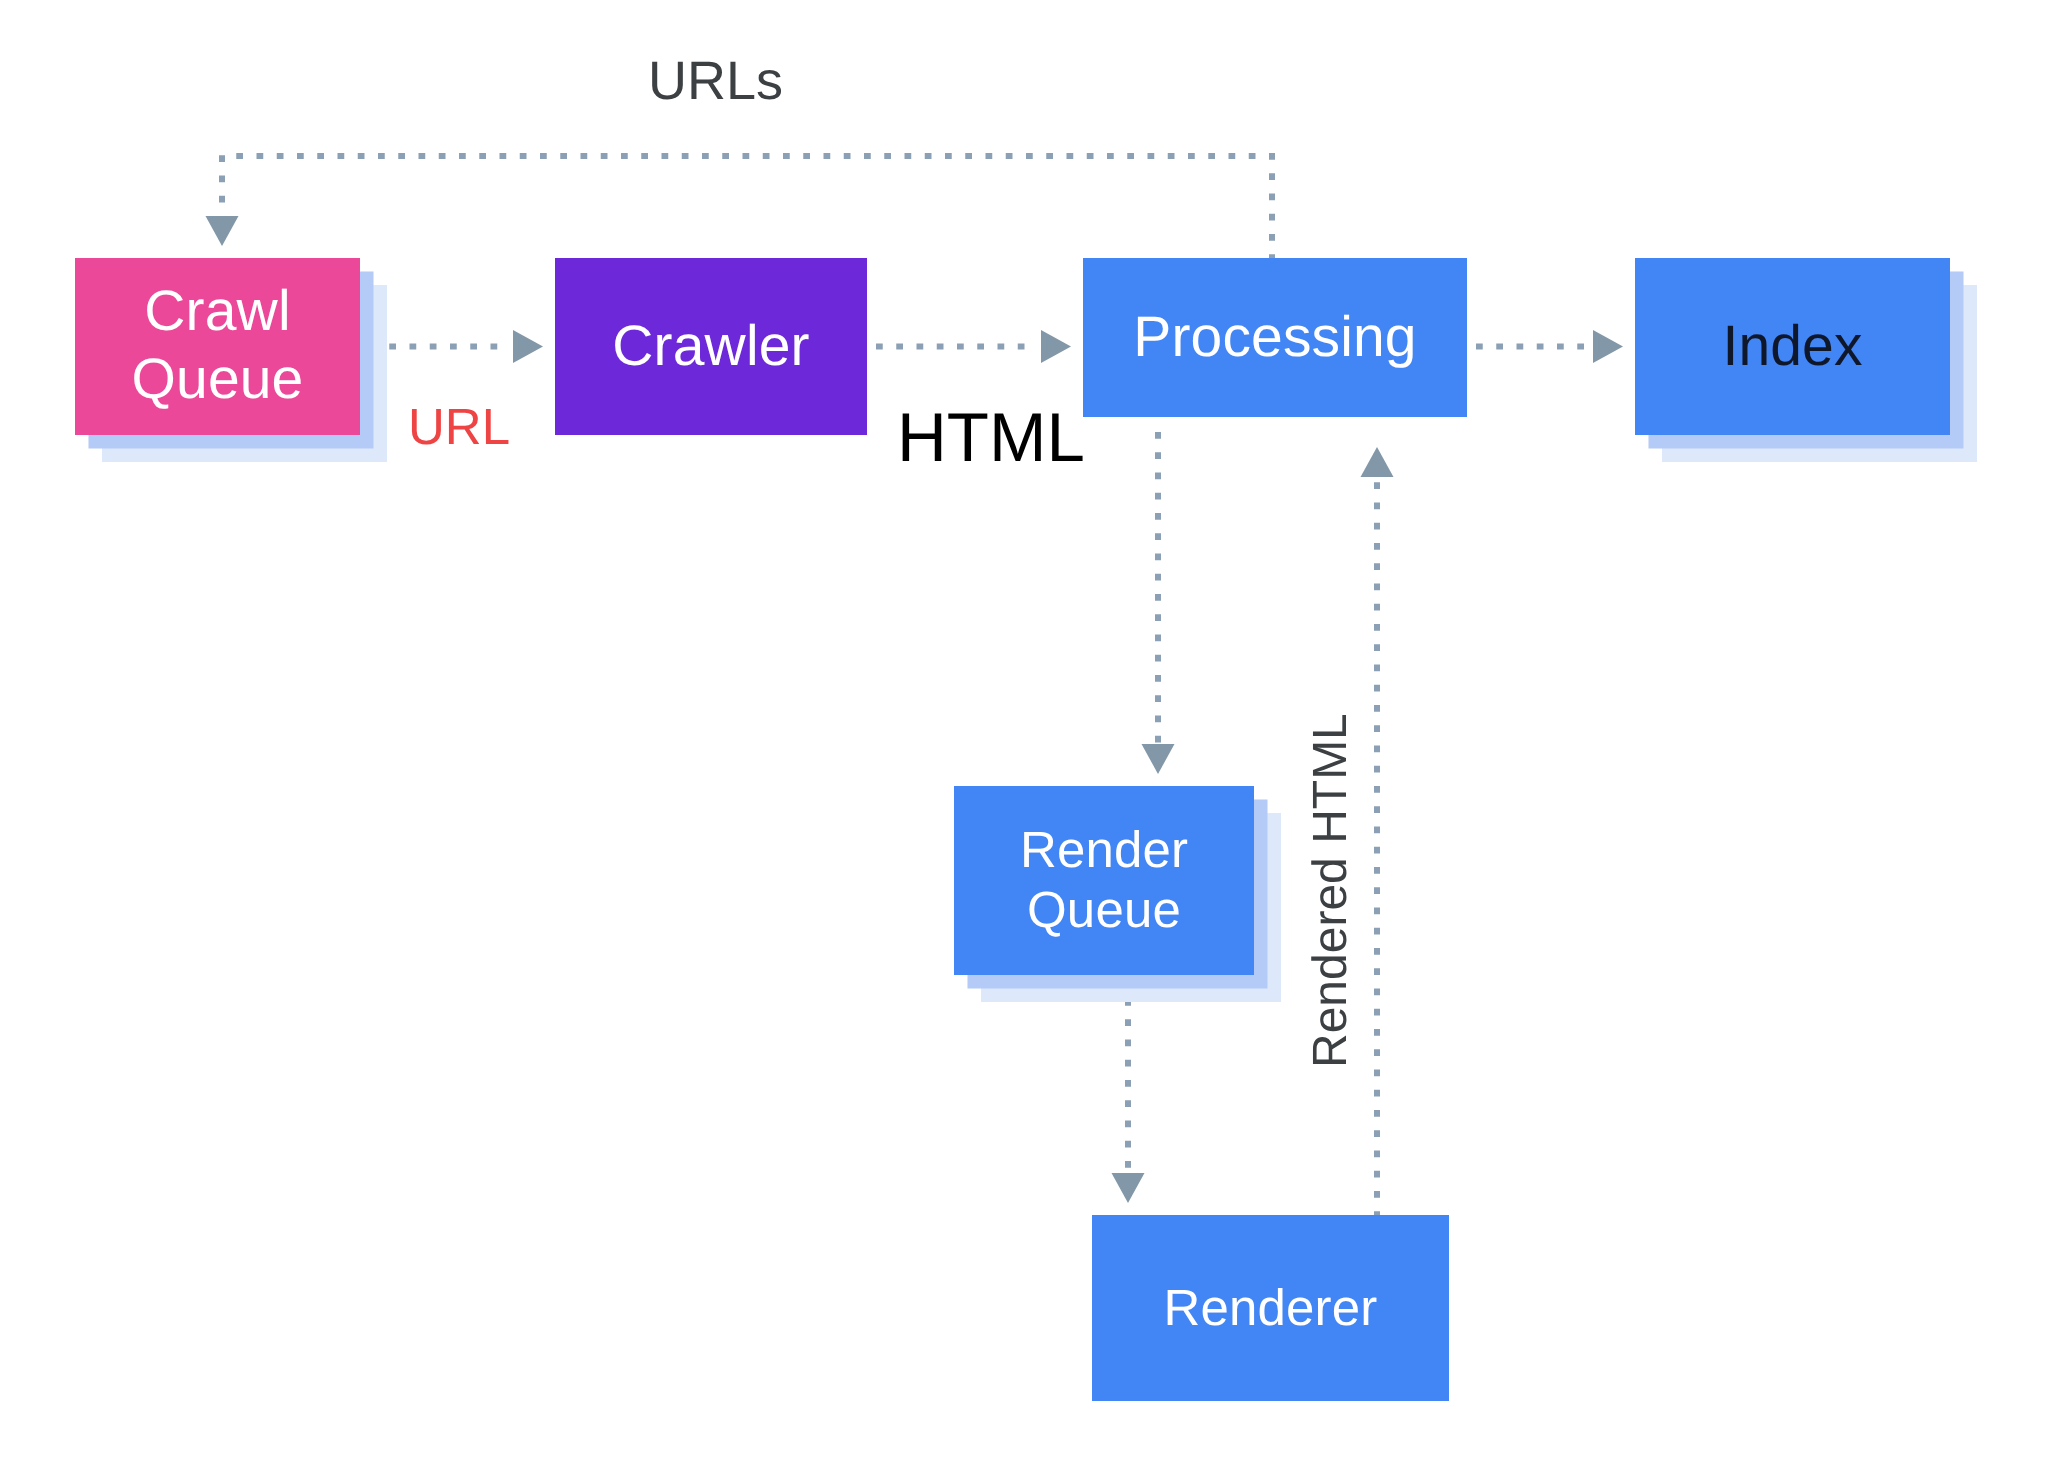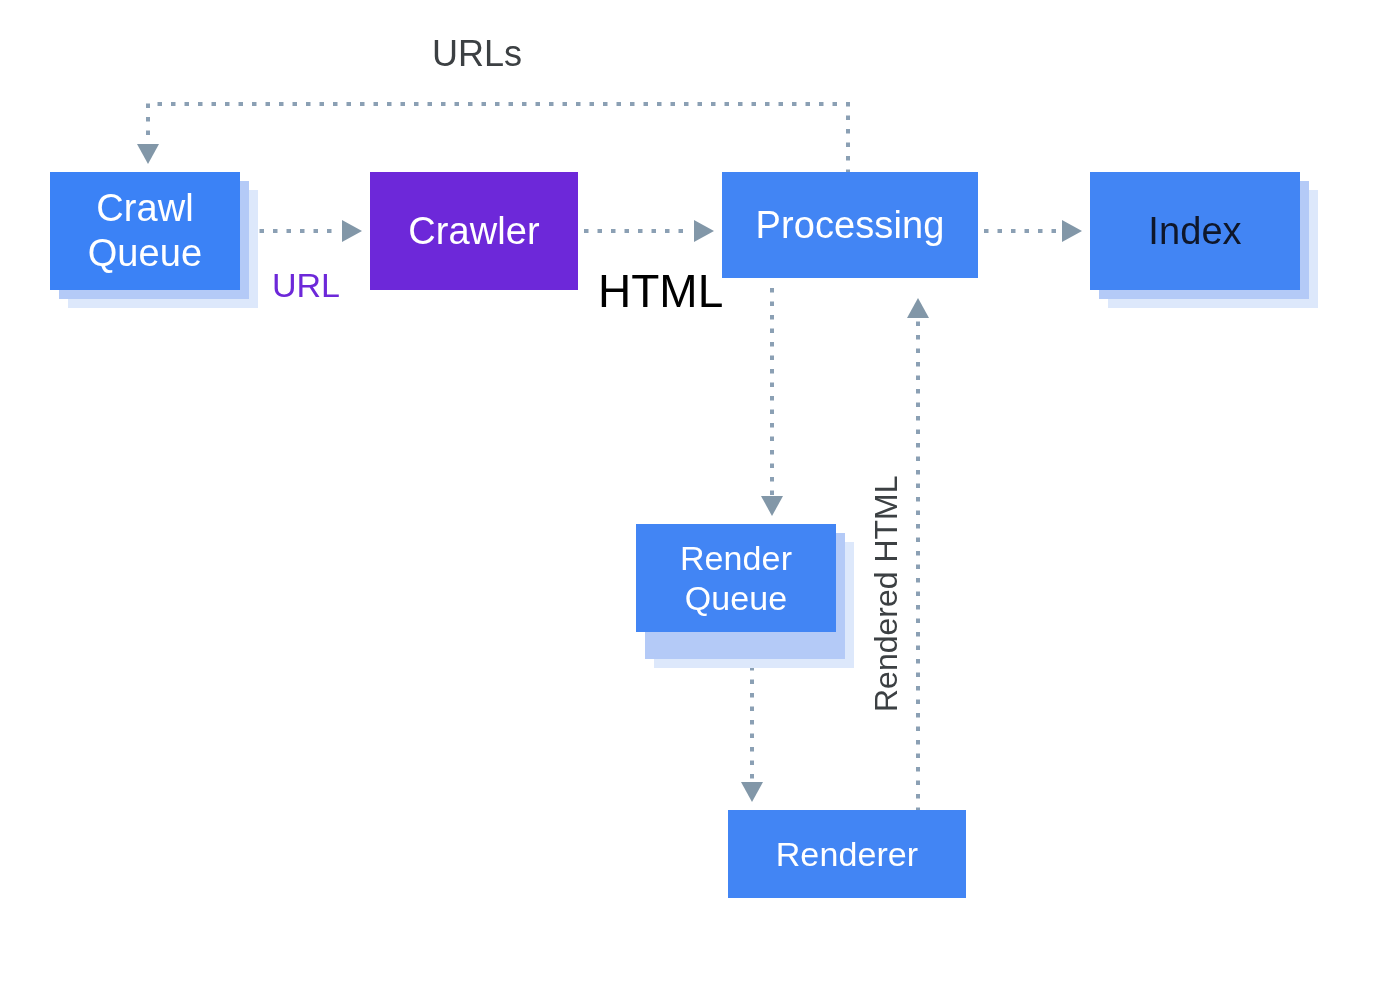--- a/index.html
+++ b/index.html
@@ -95,44 +95,44 @@
       <g>
         <polyline points="918,810 918,318" fill="none" stroke="#8ba0b4" stroke-width="4" stroke-linecap="square" stroke-dasharray="0.5 13"></polyline>
         <polygon points="918,298 907,318 929,318" fill="#8297a8"></polygon>
       </g>
     </svg>
 
   <div id="nodes">
       <div class="node" style="left: 50px; top: 172px; width: 190px; height: 118px;">
         <div class="shadow2" style="left: 18px; top: 18px; width: 190px; height: 118px; background: rgb(221, 232, 251);"></div>
         <div class="shadow1" style="left: 9px; top: 9px; width: 190px; height: 118px; background: rgb(180, 202, 247);"></div>
-        <div class="face" style="background: #3b82f6; color: rgb(255, 255, 255); font-size: 38px;">Crawl
+        <div class="face" style="background: #ec4899; color: rgb(255, 255, 255); font-size: 38px;">Crawl
 Queue</div>
       </div>
       <div class="node" style="left: 370px; top: 172px; width: 208px; height: 118px;">
         <div class="face" style="background: #6d28d9; color: rgb(255, 255, 255); font-size: 38px;">Crawler</div>
       </div>
       <div class="node" style="left: 722px; top: 172px; width: 256px; height: 106px;">
         <div class="face" style="background: rgb(66, 133, 244); color: rgb(255, 255, 255); font-size: 38px;">Processing</div>
       </div>
       <div class="node" style="left: 1090px; top: 172px; width: 210px; height: 118px;">
         <div class="shadow2" style="left: 18px; top: 18px; width: 210px; height: 118px; background: rgb(221, 232, 251);"></div>
         <div class="shadow1" style="left: 9px; top: 9px; width: 210px; height: 118px; background: rgb(180, 202, 247);"></div>
         <div class="face" style="background: rgb(66, 133, 244); color: #0f172a; font-size: 38px;">Index</div>
       </div>
-      <div class="node" style="left: 636px; top: 524px; width: 200px; height: 108px;">
+      <div class="node" style="left: 636px; top: 524px; width: 200px; height: 126px;">
         <div class="shadow2" style="left: 18px; top: 18px; width: 200px; height: 126px; background: rgb(221, 232, 251);"></div>
         <div class="shadow1" style="left: 9px; top: 9px; width: 200px; height: 126px; background: rgb(180, 202, 247);"></div>
         <div class="face" style="background: rgb(66, 133, 244); color: rgb(255, 255, 255); font-size: 34px;">Render
 Queue</div>
       </div>
-      <div class="node" style="left: 728px; top: 810px; width: 238px; height: 88px;">
+      <div class="node" style="left: 728px; top: 810px; width: 238px; height: 124px;">
         <div class="face" style="background: rgb(66, 133, 244); color: rgb(255, 255, 255); font-size: 34px;">Renderer</div>
       </div>
     </div>
   <div id="labels">
       <div class="edge-label" style="left: 392px; top: 36px; font-size: 36px; color: rgb(60, 64, 67); margin-left: 40px;">URLs</div>
-      <div class="edge-label" style="left: 272px; top: 268px; font-size: 34px; color: #6d28d9;">URL</div>
+      <div class="edge-label" style="left: 272px; top: 268px; font-size: 34px; color: #ef4444;">URL</div>
       <div class="edge-label" style="left: 598px; top: 268px; font-size: 46px; color: #000000;">HTML</div>
       <div class="edge-label rot" style="left: 870px; top: 712px; font-size: 32px; color: rgb(60, 64, 67);">Rendered HTML</div>
     </div>
 
 </div>
 
 </body></html>

